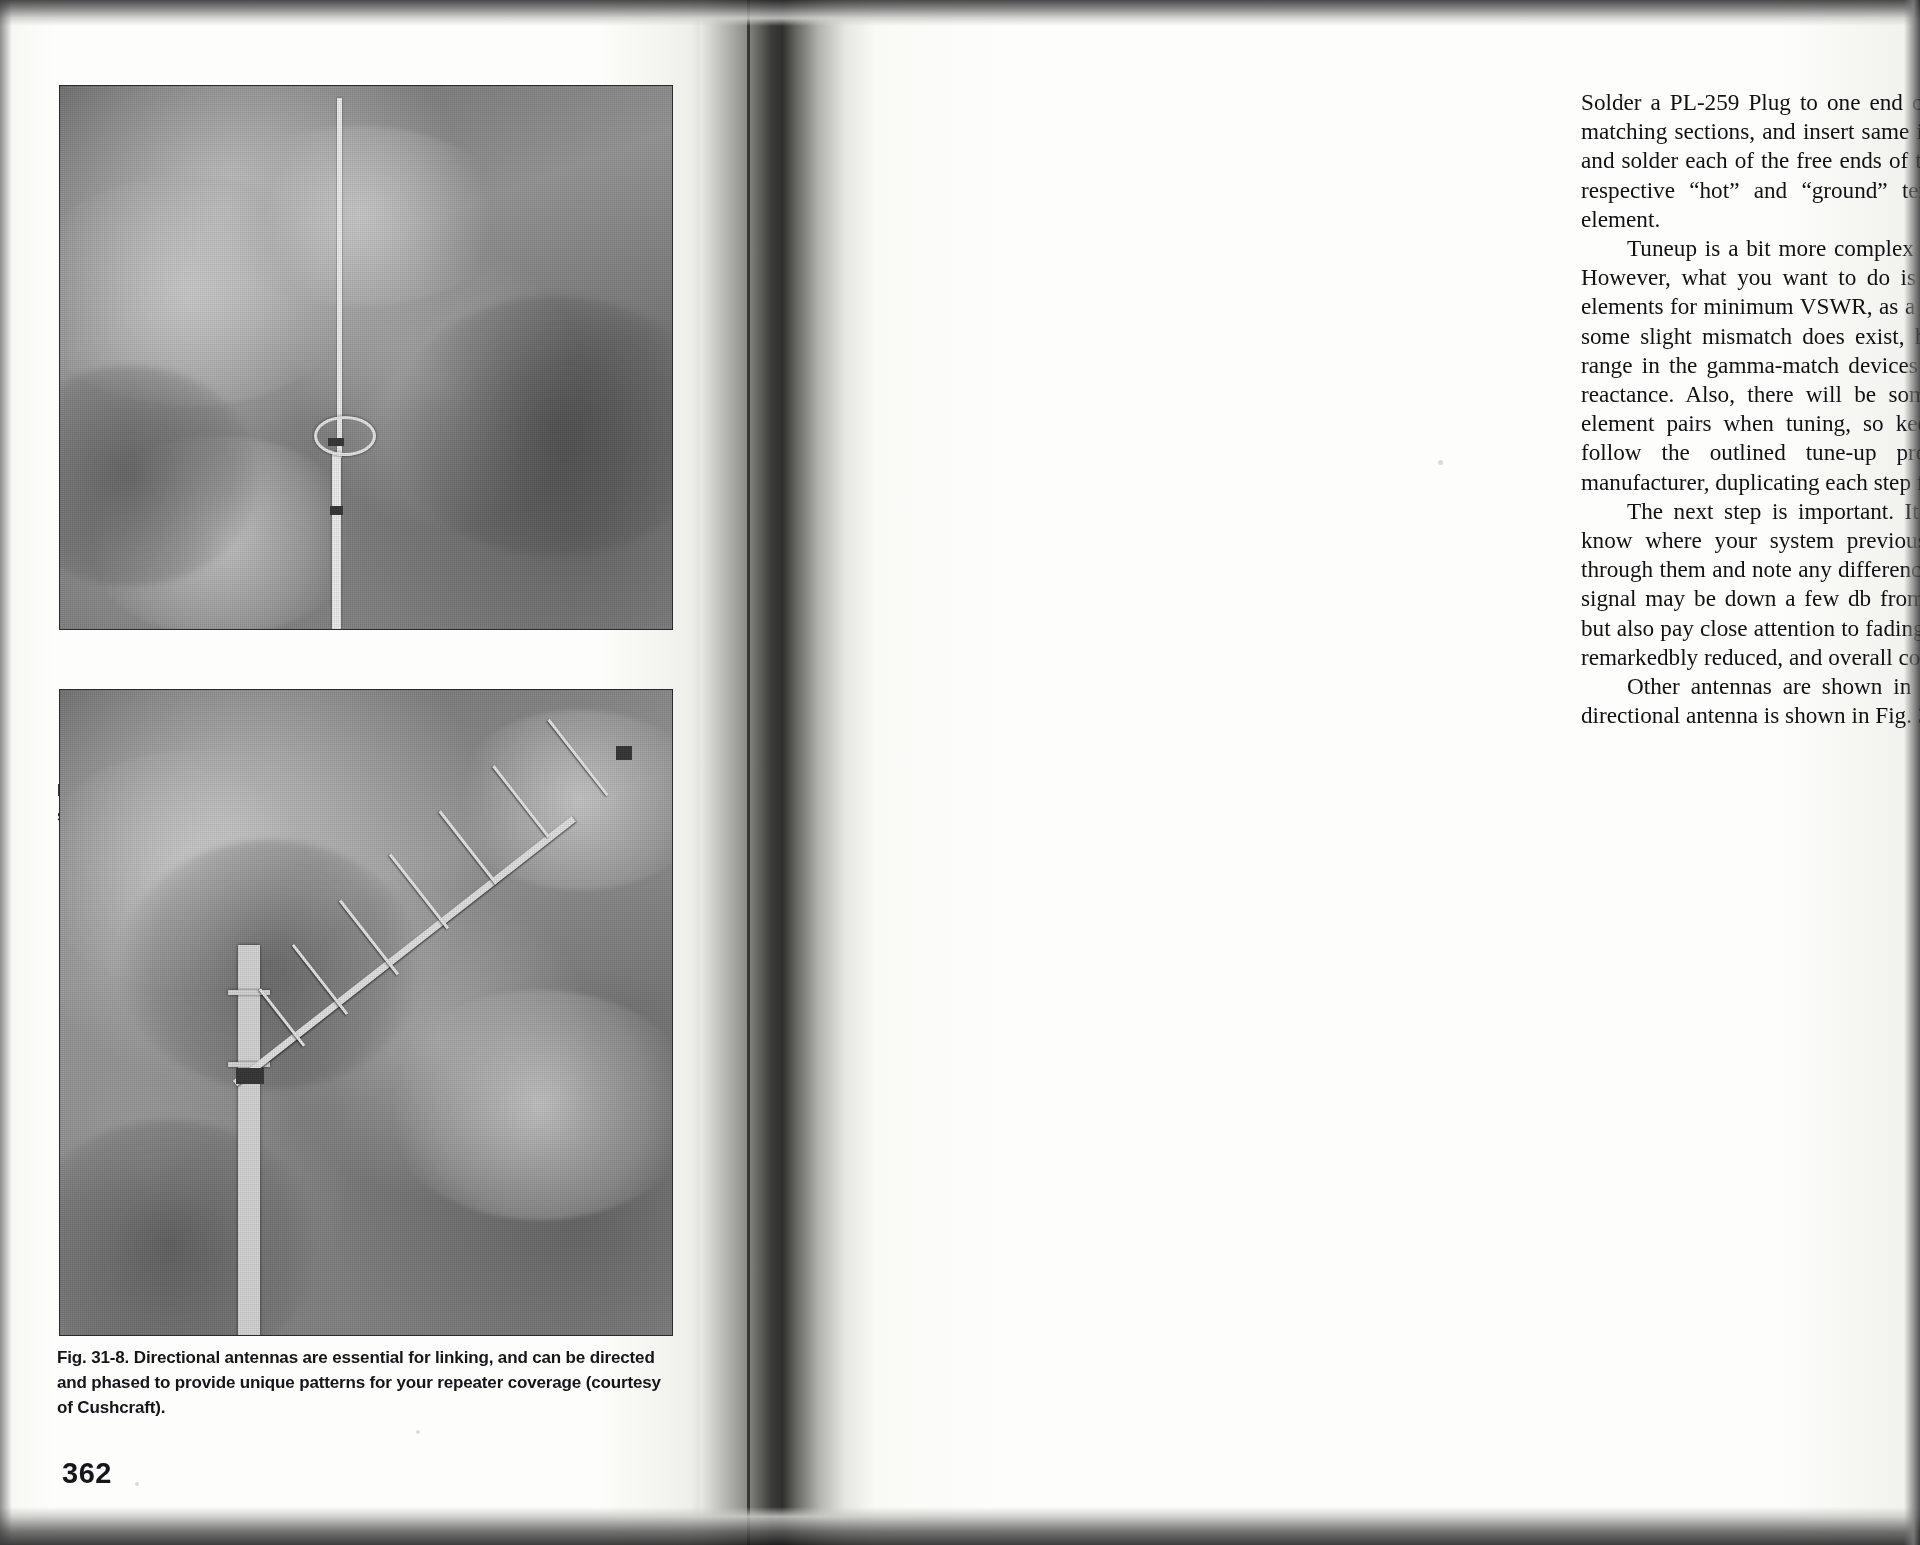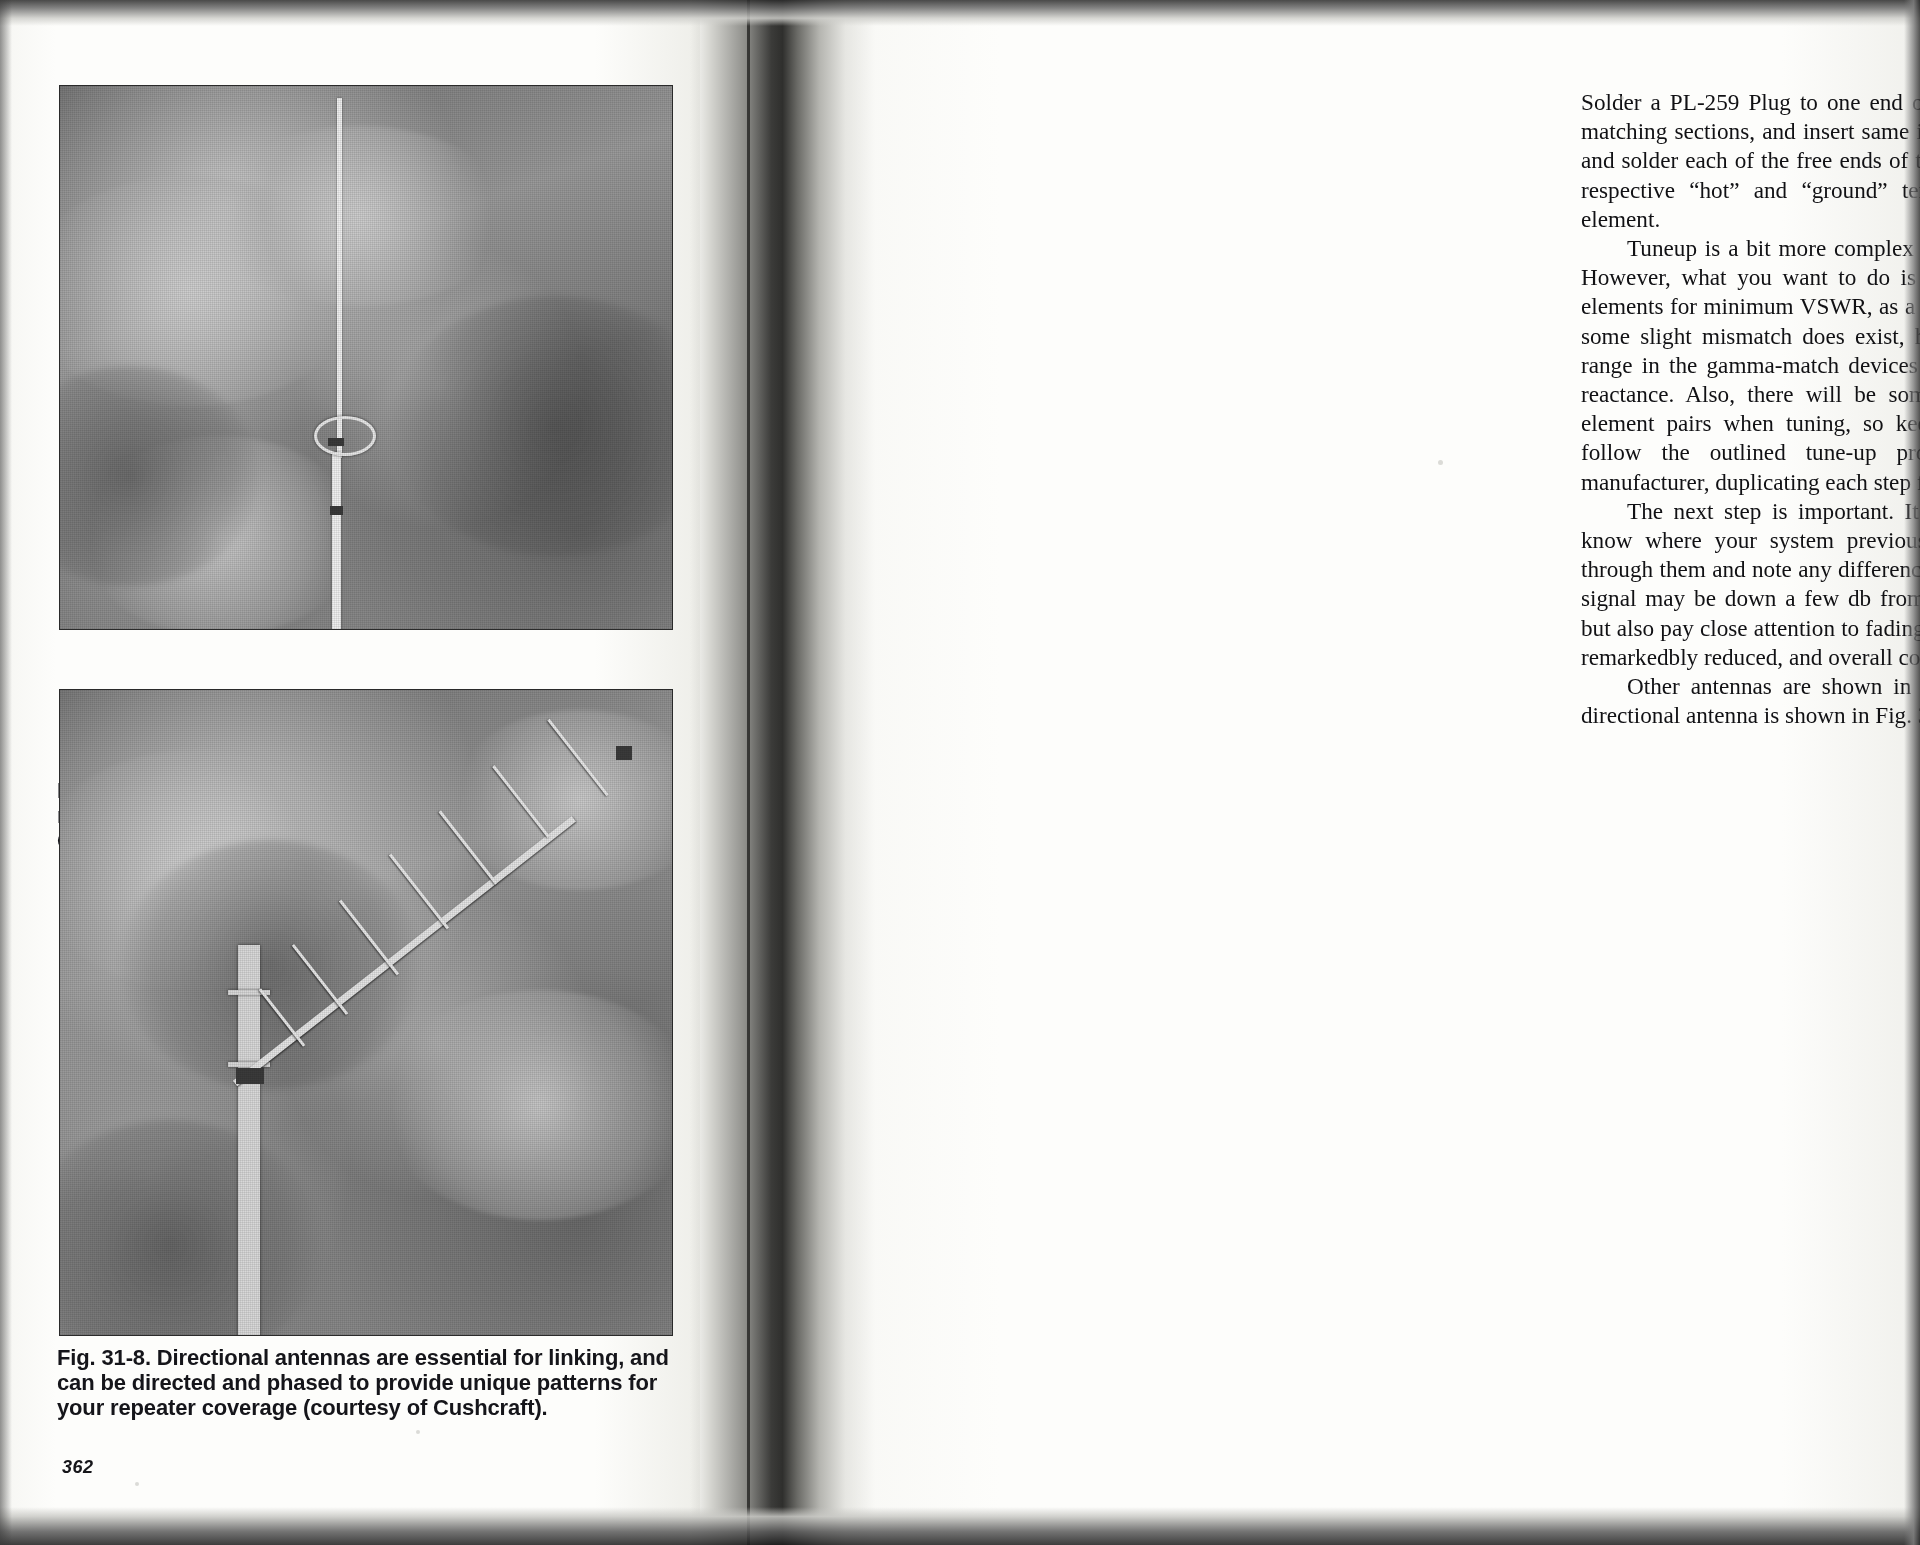--- a/index.html
+++ b/index.html
@@ -132,21 +132,21 @@
   }
   .tower{
     position:absolute;background:#d8d8d8;
     box-shadow:0 0 3px rgba(0,0,0,.6);
   }
 
   
   .caption{
     position:absolute;
     font-family:"Liberation Sans", sans-serif;
-    font-size:22px;
+    font-size:17px;
     line-height:25px;
     color:#15151a;
     letter-spacing:-0.15px;
     font-weight:600;
   }
   #caption-317{left:57px;top:778px;width:618px;}
   #caption-318{left:57px;top:1345px;width:618px;}
 
   
   #body-text{
@@ -158,23 +158,22 @@
     text-align:justify;
     -webkit-hyphens:none;hyphens:none;
   }
   #body-text p{margin:0;text-indent:46px;}
   #body-text p.first{text-indent:0;}
 
   
   .folio{
     position:absolute;
     font-family:"Liberation Sans", sans-serif;
-    font-size:18px;font-weight:700;color:#16161a;
+    font-size:29px;font-weight:700;color:#16161a;
     letter-spacing:.5px;
-    font-style:italic;
   }
   #folio-left{left:62px;top:1457px;}
 
   
   .speck{position:absolute;background:#b9b9b4;border-radius:50%;opacity:.5;}
 </style>
 </head>
 <body>
 
 <div id="scan">

